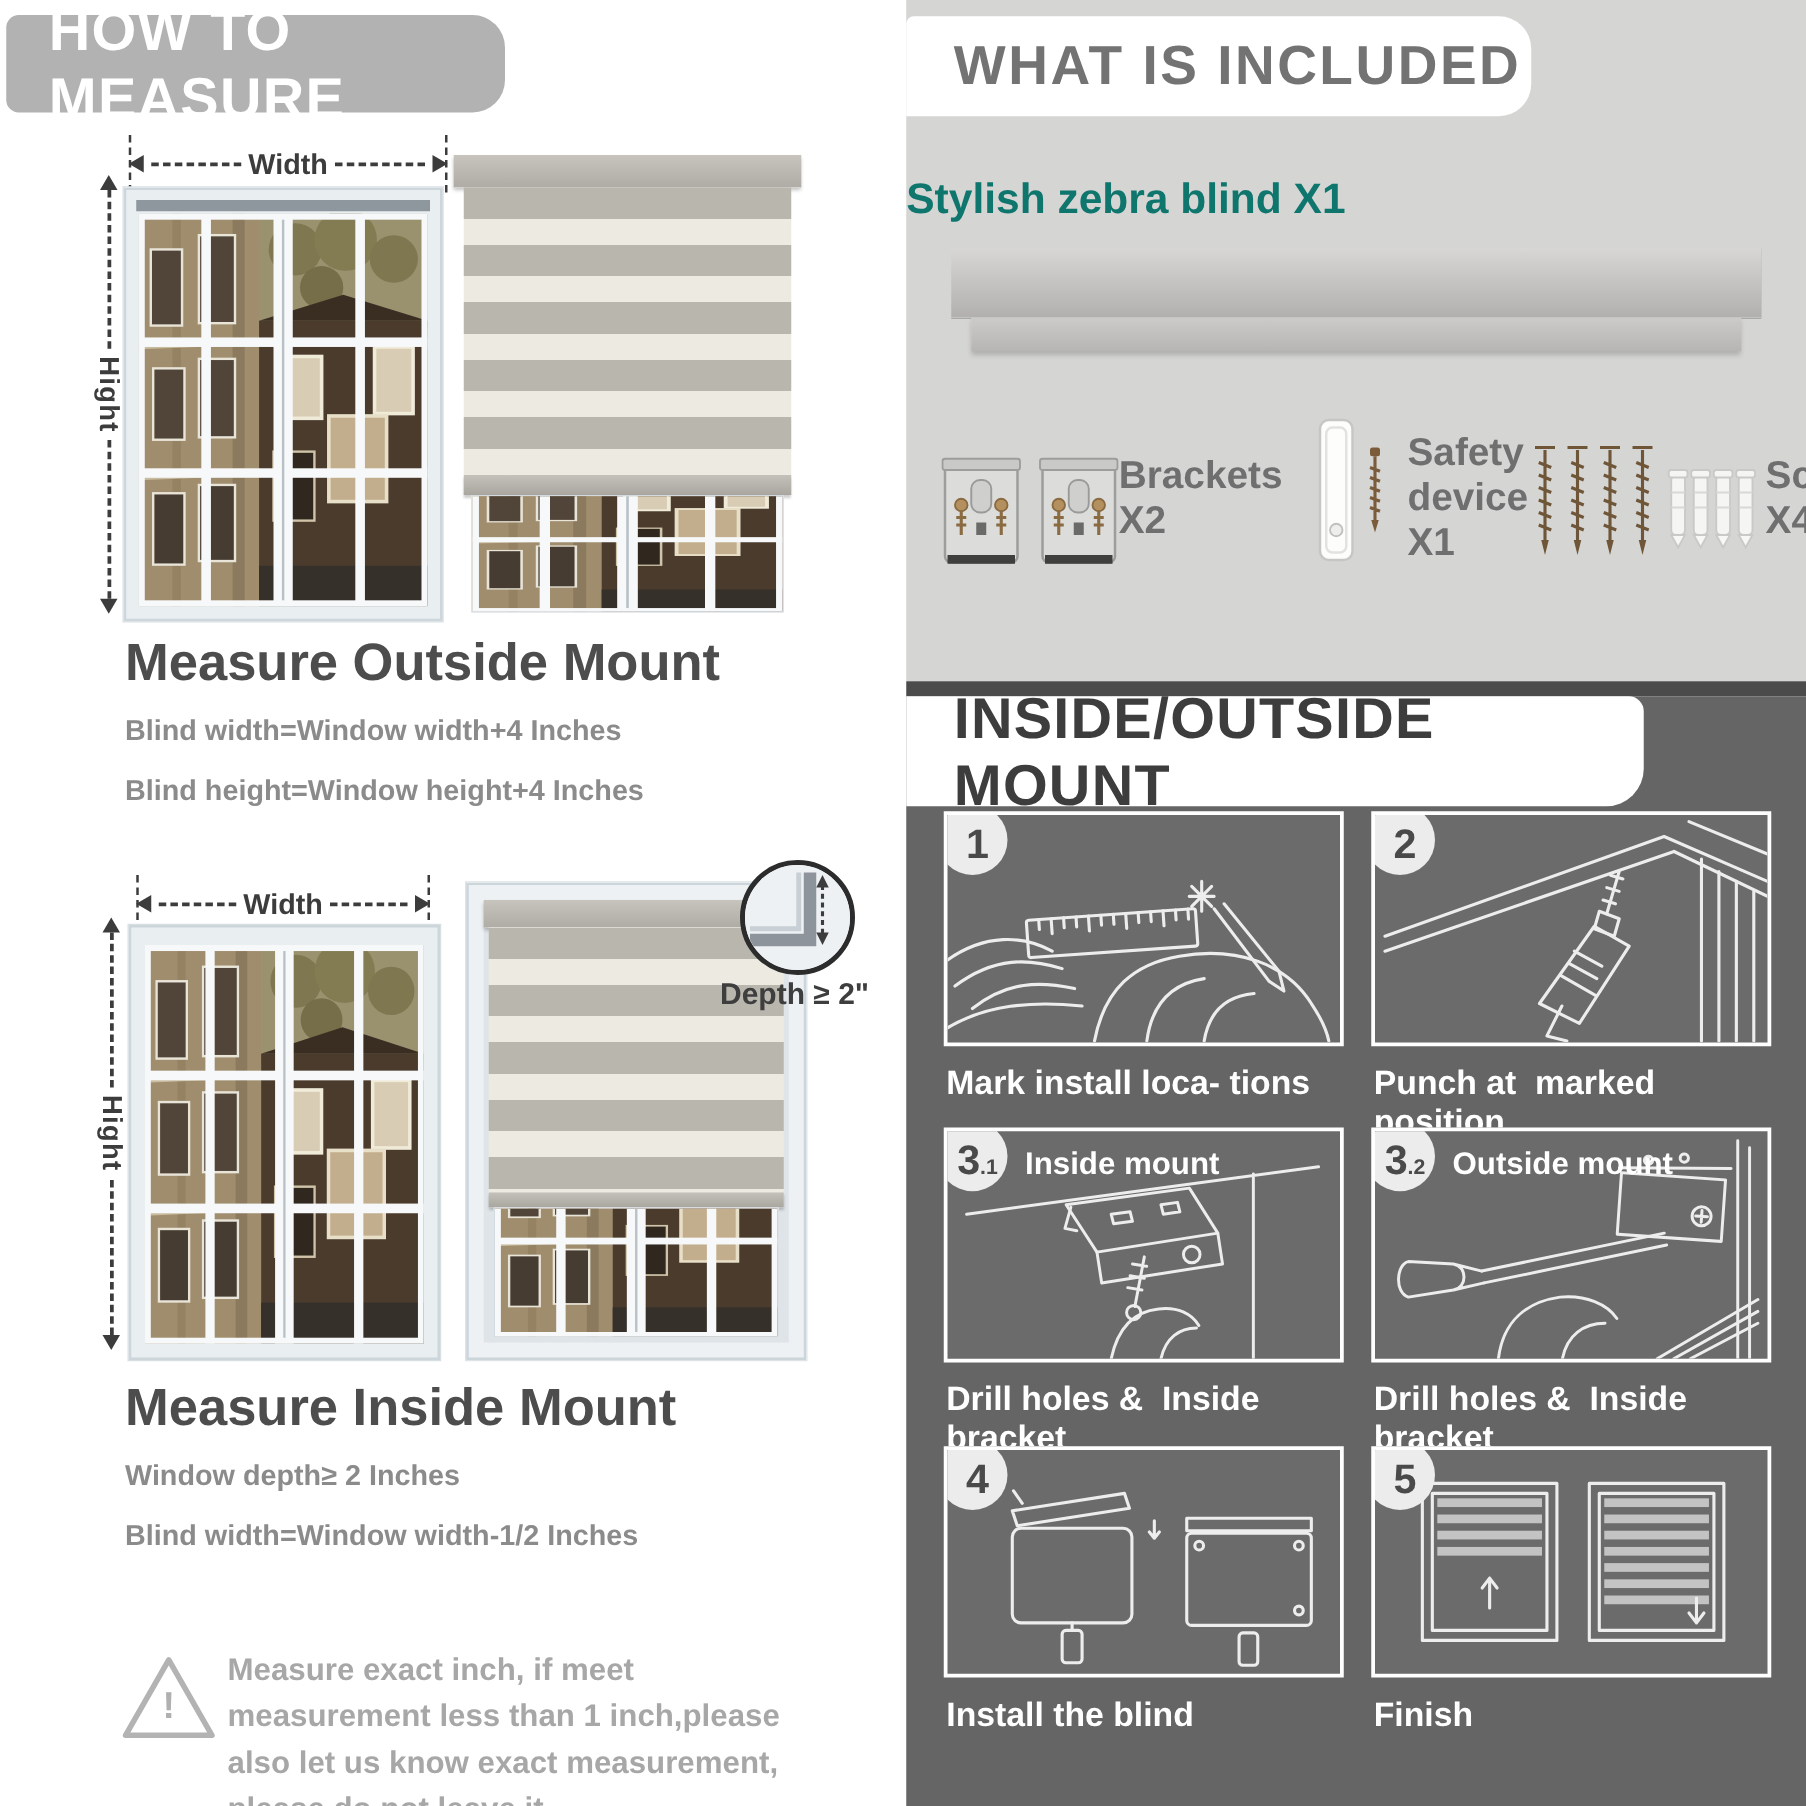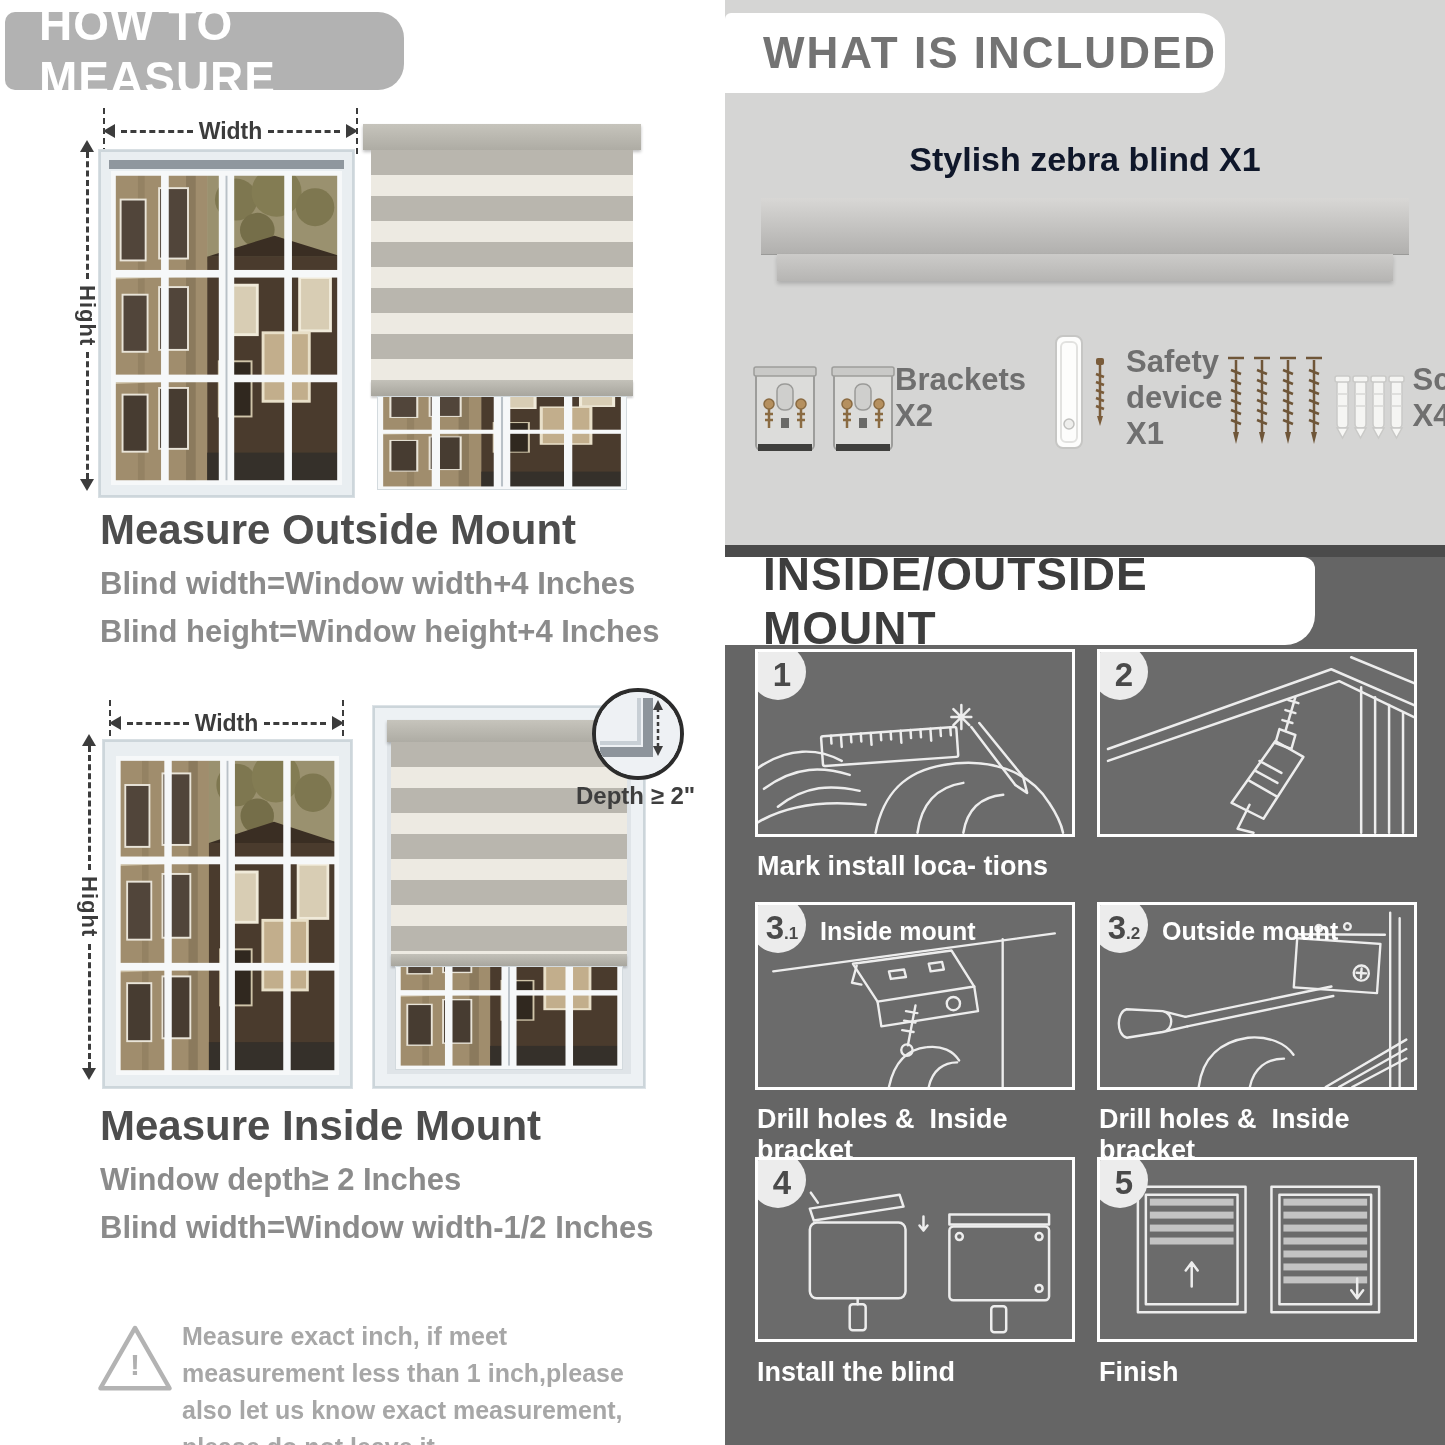--- a/index.html
+++ b/index.html
@@ -60,37 +60,37 @@
   #blind2 .lower-win{left:8px;right:8px;top:246px;bottom:4px}
 
   .magnifier{position:absolute;left:592px;top:688px;width:92px;height:92px;border:4px solid #2c2c2c;
     border-radius:50%;background:#f0f3f6;overflow:hidden;box-sizing:border-box}
   .magnifier svg{width:100%;height:100%;display:block}
   .depth-label{position:absolute;left:576px;top:782px;color:#3e3e3e;font-size:24px;font-weight:bold}
 
   .sec-title{position:absolute;left:100px;color:#4d4d4d;font-size:42px;font-weight:bold}
   #t-out{top:506px}
   #t-in{top:1102px}
-  .sec-lines{position:absolute;left:100px;color:#8b8b8b;font-size:31px;font-weight:bold;line-height:48px}
+  .sec-lines{position:absolute;left:100px;color:#8b8b8b;font-size:23px;font-weight:bold;line-height:48px}
   #l-out{top:560px}
   #l-in{top:1156px}
 
   .warn-tri{position:absolute;left:96px;top:1322px;width:78px;height:74px}
   .warn-tri svg{width:100%;height:100%;display:block}
   .warn-glyph{position:absolute;left:0;right:0;top:26px;text-align:center;color:#b0b0b0;
     font-size:30px;font-weight:bold}
   .warn-text{position:absolute;left:182px;top:1318px;width:462px;color:#a7a7a7;font-size:25px;
     line-height:37px;font-weight:bold}
 
   
   .right-top{position:absolute;left:725px;top:0;width:720px;height:545px;background:#d5d5d4}
   .hdr-included{position:absolute;left:0;top:13px;width:500px;height:80px;background:#ffffff;
     border-radius:6px 26px 26px 0;display:flex;align-items:center;box-sizing:border-box;
     padding-left:38px;color:#737373;font-size:44px;font-weight:bold;letter-spacing:2px}
-  .blind-x1{position:absolute;left:0;right:0;top:140px;text-align:center;color:#0f172a;
+  .blind-x1{position:absolute;left:0;right:0;top:140px;color:#0f766e;
     font-size:34px;font-weight:bold}
   .cassette-big{position:absolute;left:36px;top:198px;width:648px;height:56px;
     background:linear-gradient(180deg,#d8d7d5,#b1b0ae);box-shadow:0 1px 0 #9a9a98}
   .cassette-lip{position:absolute;left:52px;top:254px;width:616px;height:27px;
     background:linear-gradient(180deg,#cccbc9,#b6b5b3);box-shadow:0 3px 4px rgba(0,0,0,.18)}
   .items{position:absolute;left:28px;right:28px;top:322px;display:flex}
   .item{flex:1;display:flex;flex-direction:row;align-items:center}
   .item .art{height:136px;display:flex;align-items:flex-end;justify-content:center;gap:14px}
   .item .ilabel{margin-top:16px;color:#6f6f6f;font-size:31px;font-weight:bold}
 
@@ -408,20 +408,21 @@
         <path d="M180,76 L196,82 L192,96 L176,90 Z"></path>
         <path d="M132,150 L176,88 L204,104 L164,166 Z M150,128 L178,144 M160,108 l22,12 M156,118 l22,12"></path>
         <path d="M150,152 l-12,24 M138,176 l16,4"></path>
       </svg>
       <div class="badge">
         <span>2</span>
           <span class="sub"></span>
       </div>
       <div class="plabel"></div>
     </div>
+    <div class="pcap" id="c2">Punch at  marked position</div>
 
     <div class="panel" id="p31">
       <svg class="step-art line-art" viewBox="0 0 315 192">
         <path d="M8,70 L305,30 M250,36 L250,192"></path>
         <path d="M92,62 L196,48 L220,86 L118,102 Z"></path>
         <path d="M130,70 l16,-2 l2,8 l-16,2 z M172,62 l14,-2 l2,8 l-14,2 z"></path>
         <path d="M118,102 L122,128 L224,112 L220,86"></path>
         <circle cx="198" cy="104" r="7"></circle>
         <path d="M96,64 l-5,18 l10,2"></path>
         <path d="M158,106 L150,148 M160,114 l-12,-2 M158,124 l-12,-2 M156,134 l-12,-2"></path>

